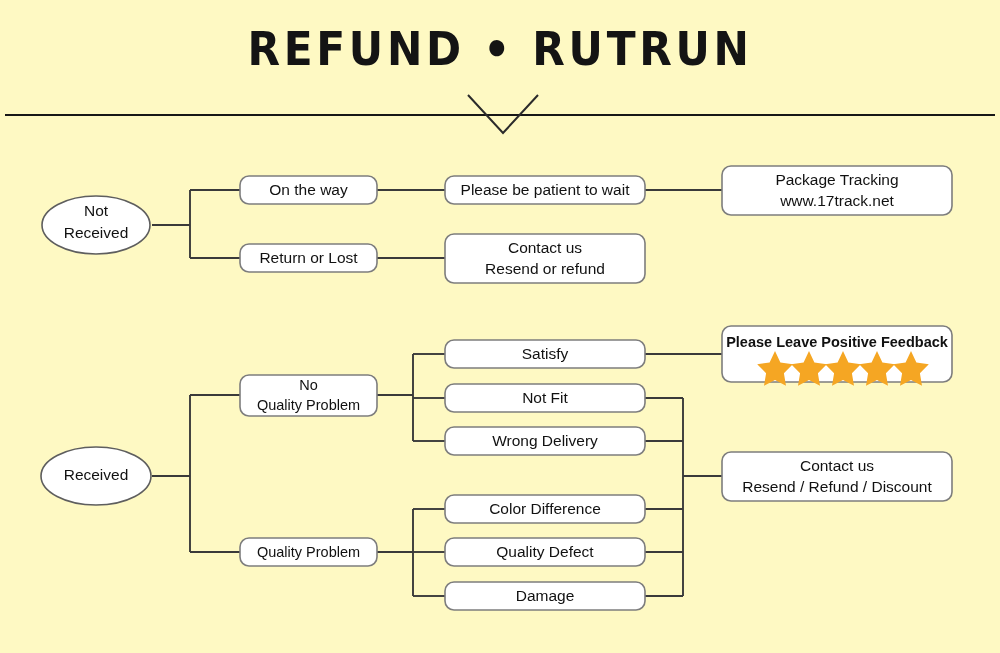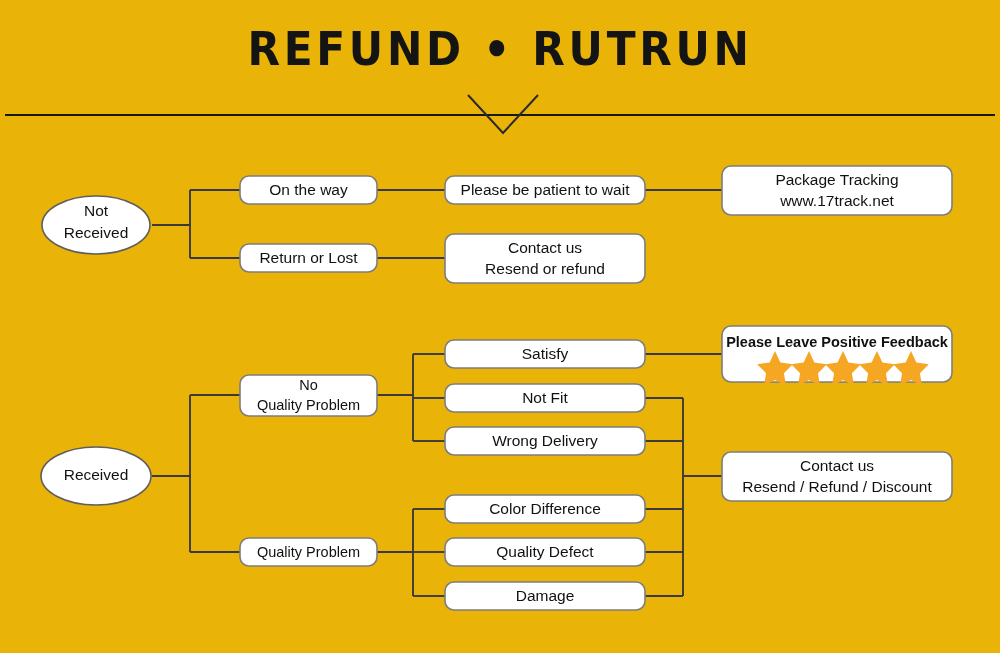--- a/index.html
+++ b/index.html
@@ -4,21 +4,21 @@
 <style>
   html, body {
     margin: 0;
     padding: 0;
     background: #ffffff;
   }
   #page {
     position: relative;
     width: 1000px;
     height: 653px;
-    background: #eab308;
+    background: #fef9c3;
     overflow: hidden;
     font-family: "Liberation Sans", sans-serif;
   }
   #title {
     position: absolute;
     left: 0;
     top: 22px;
     width: 1000px;
     text-align: center;
     font-family: "DejaVu Sans", sans-serif;

